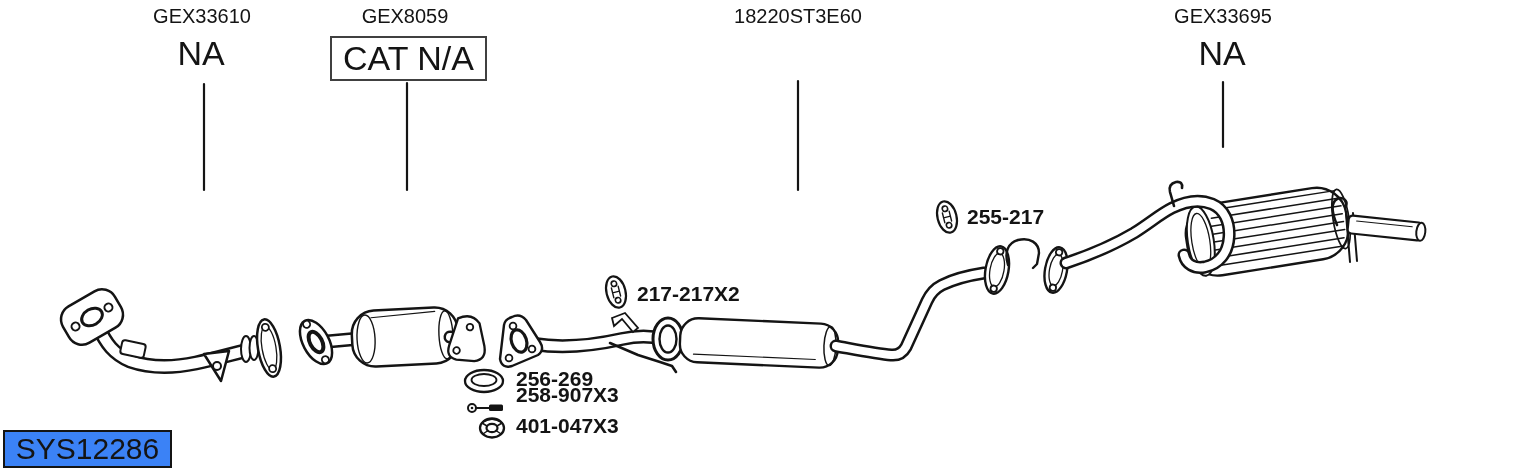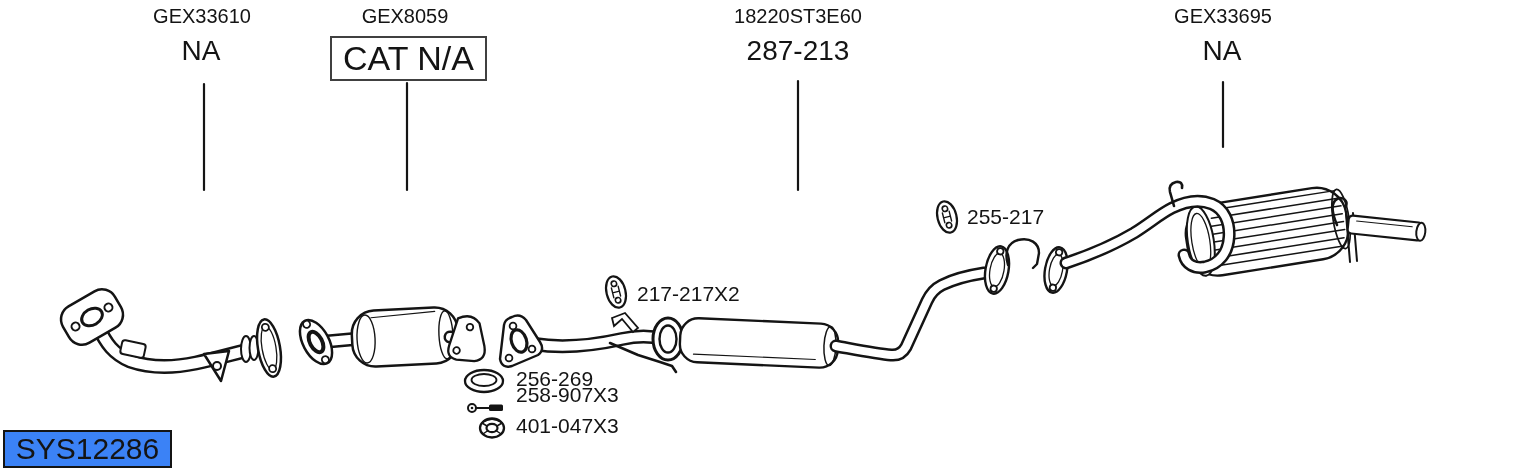--- a/index.html
+++ b/index.html
@@ -3,22 +3,22 @@
 <meta charset="utf-8">
 <style>
   html,body{margin:0;padding:0;background:#fff;}
   #stage{
     position:relative;width:1530px;height:474px;background:#fff;overflow:hidden;
     font-family:"Liberation Sans","DejaVu Sans",sans-serif;color:#141414;
   }
   #art{position:absolute;left:0;top:0;}
   .txt{position:absolute;white-space:nowrap;color:#141414;line-height:1.05;}
   .ref{font-size:20px;top:6px;transform:translateX(-50%);}
-  .big{font-size:28px;transform:translateX(-50%);}
-  .plabel{font-size:21px;}
+  .big{font-size:34px;transform:translateX(-50%);}
+  .plabel{font-size:21px;font-weight:bold;}
   .catbox{
     position:absolute;left:330px;top:36px;width:157px;height:45px;box-sizing:border-box;
     border:2px solid #404040;display:flex;align-items:center;justify-content:center;
     font-size:34px;background:#fff;
   }
   .sysbox{
     position:absolute;left:3px;top:430px;width:169px;height:38px;box-sizing:border-box;
     border:2px solid #141414;display:flex;align-items:center;justify-content:center;
     font-size:30px;background:#3b82f6;
   }
@@ -194,21 +194,20 @@
 
   <div class="txt ref" style="left:202px">GEX33610</div>
   <div class="txt ref" style="left:405px">GEX8059</div>
   <div class="txt ref" style="left:798px">18220ST3E60</div>
   <div class="txt ref" style="left:1223px">GEX33695</div>
 
   <div class="txt big" style="left:201px;top:36px">NA</div>
   <div class="catbox">
     <span>CAT N/A</span>
   </div>
-  <div class="txt big" style="left:798px;top:36px">287-213</div>
   <div class="txt big" style="left:1222px;top:36px">NA</div>
 
   <div class="txt plabel" style="left:637px;top:283px">217-217X2</div>
   <div class="txt plabel" style="left:967px;top:206px">255-217</div>
   <div class="txt plabel" style="left:516px;top:368px">256-269</div>
   <div class="txt plabel" style="left:516px;top:384px">258-907X3</div>
   <div class="txt plabel" style="left:516px;top:415px">401-047X3</div>
 
   <div class="sysbox">
     <span>SYS12286</span>

